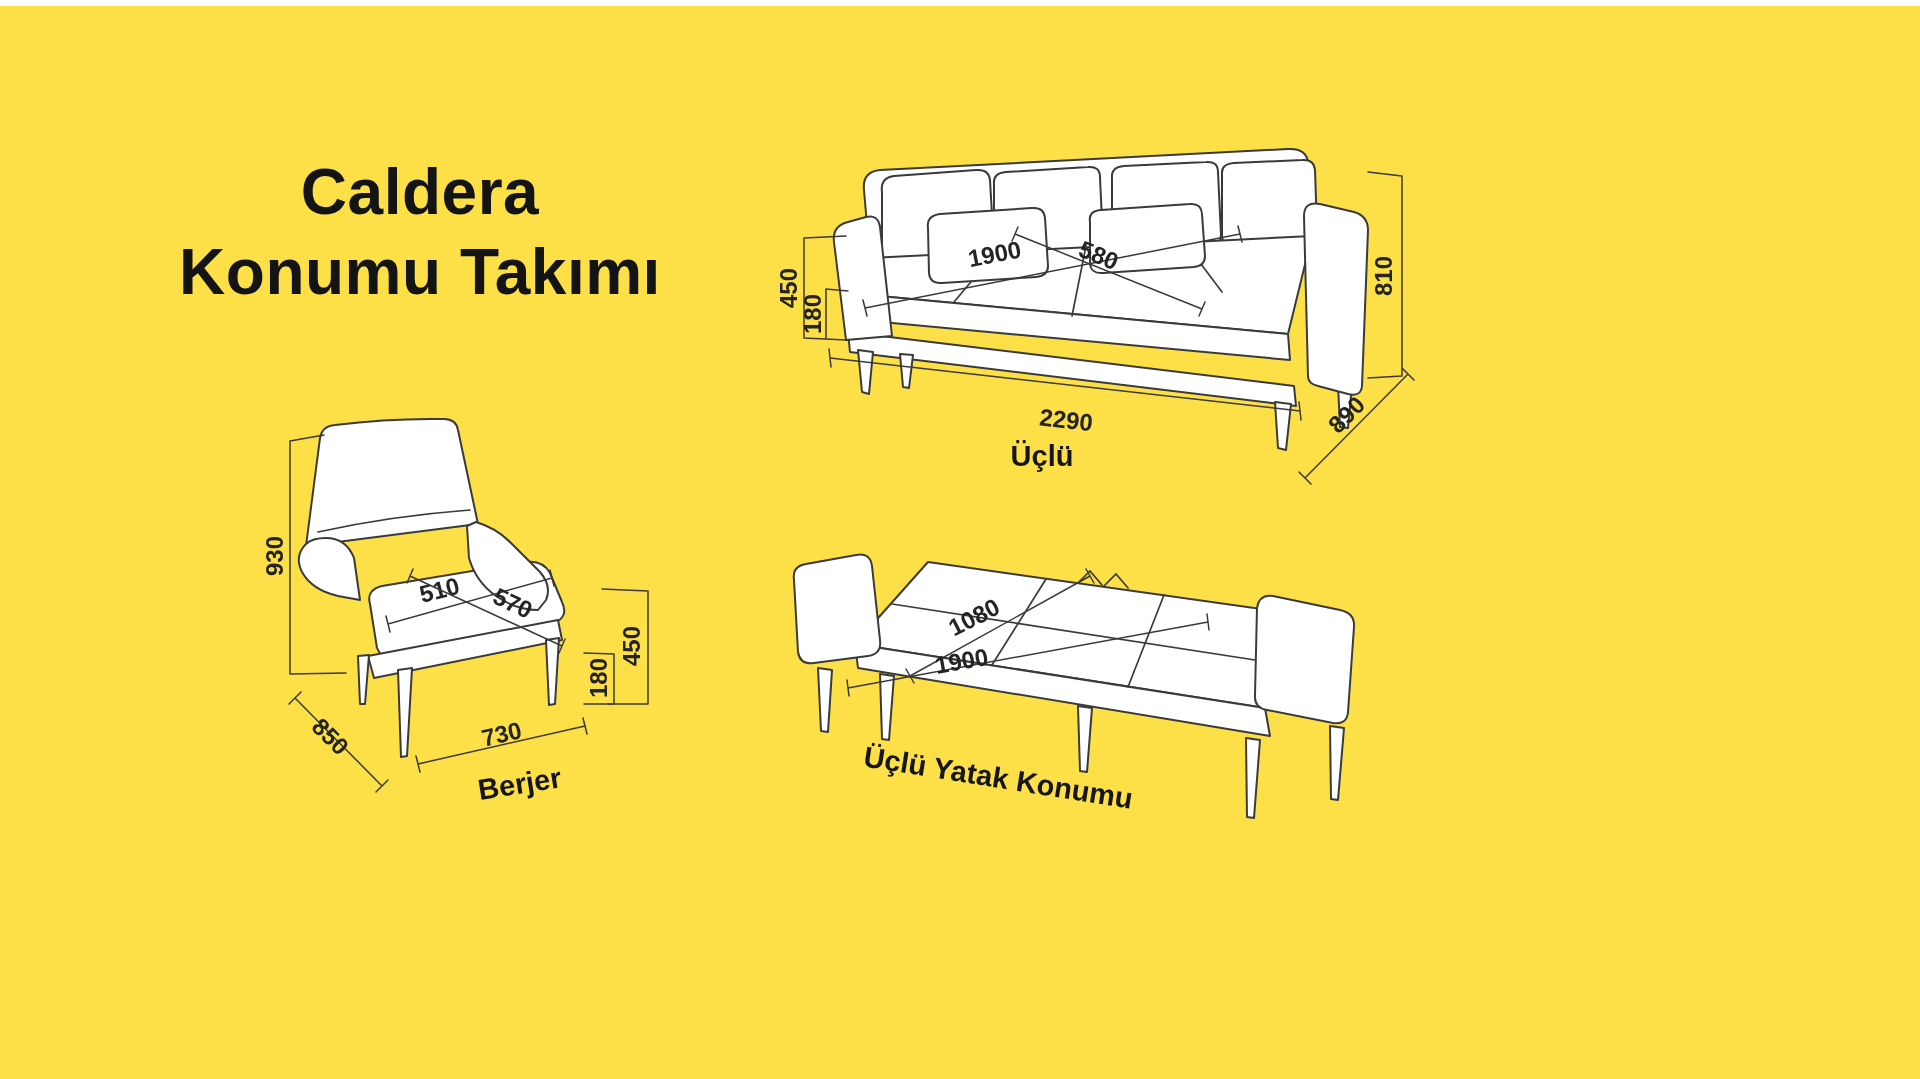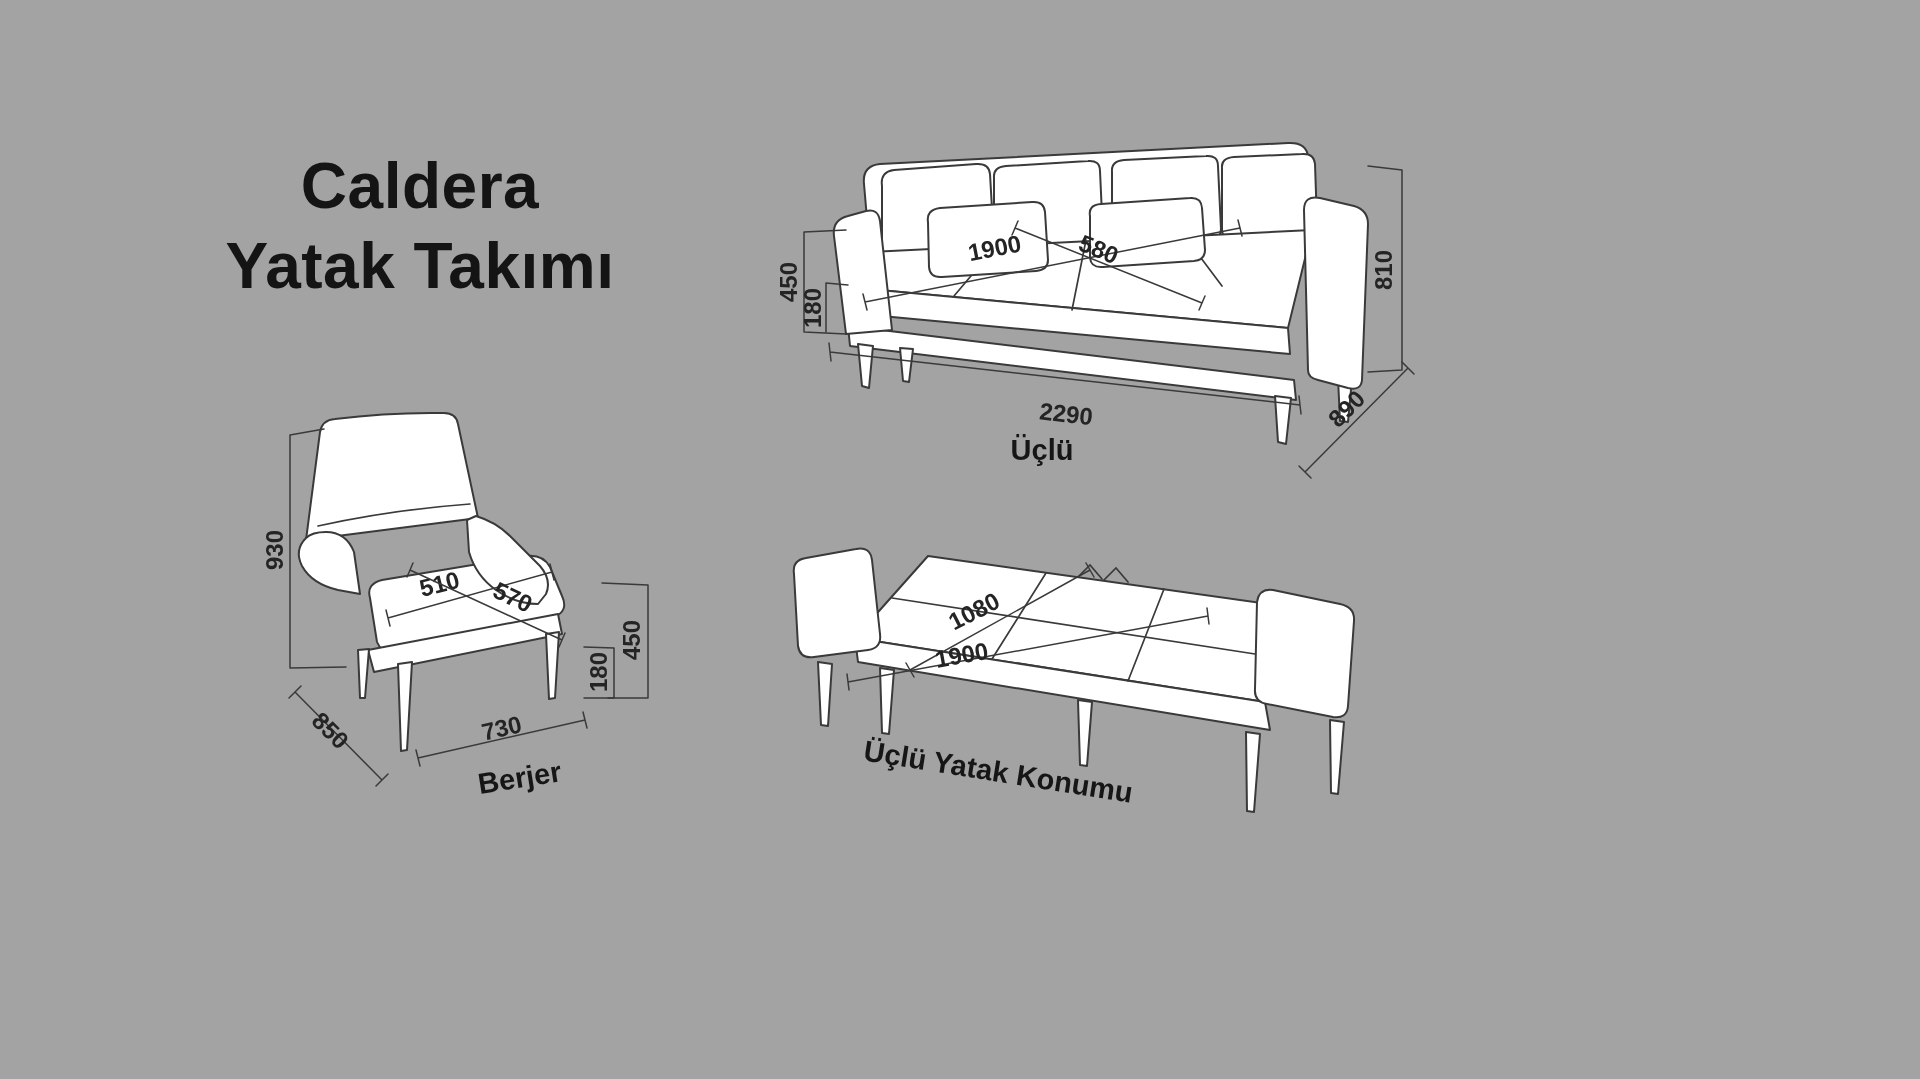--- a/index.html
+++ b/index.html
@@ -3,21 +3,21 @@
 <meta charset="utf-8">
 <style>
   * { margin:0; padding:0; box-sizing:border-box; }
   html,body { width:1920px; height:1079px; }
   body {
     background:#ffffff;
     font-family:"Liberation Sans", sans-serif;
     position:relative;
     overflow:hidden;
   }
-  .canvas { position:absolute; inset:0; background:#a3a3a3; }
+  .canvas { position:absolute; inset:0; background:#fde047;margin-top:6px; }
   .title {
     position:absolute; left:150px; top:146px; width:540px;
     text-align:center; font-size:64px; font-weight:600;
     color:#141414; line-height:1.25; letter-spacing:0.5px;
   }
   svg.diagram { position:absolute; overflow:visible; }
   #sofa-svg     { left:770px; top:120px; }
   #armchair-svg { left:240px; top:400px; }
   #sofabed-svg  { left:760px; top:510px; }
   .ln   { fill:#ffffff; stroke:#3a3a3a; stroke-width:2; stroke-linejoin:round; stroke-linecap:round; }
@@ -26,21 +26,21 @@
   .dim  { font-family:"Liberation Sans",sans-serif; font-size:24px; font-weight:600; fill:#242424; }
   .lbl  { font-family:"Liberation Sans",sans-serif; font-size:29px; font-weight:700; fill:#161616; }
 </style>
 </head>
 <body>
 
 <div class="canvas">
 
   <div class="title">
     <div>Caldera</div>
-    <div>Yatak Takımı</div>
+    <div>Konumu Takımı</div>
   </div>
 
   <svg id="sofa-svg" class="diagram" width="660" height="380">
     <g>
 
       <path class="ln" d="M78,206 L524,260 L526,280 L80,226 Z"></path>
       <path class="ln" d="M88,224 L103,226 L99,268 L92,266 Z"></path>
       <path class="ln" d="M130,228 L143,229 L139,262 L133,261 Z"></path>
       <path class="ln" d="M505,276 L521,278 L516,324 L508,322 Z"></path>
       <path class="ln" d="M568,258 L582,259 L578,302 L570,301 Z"></path>

